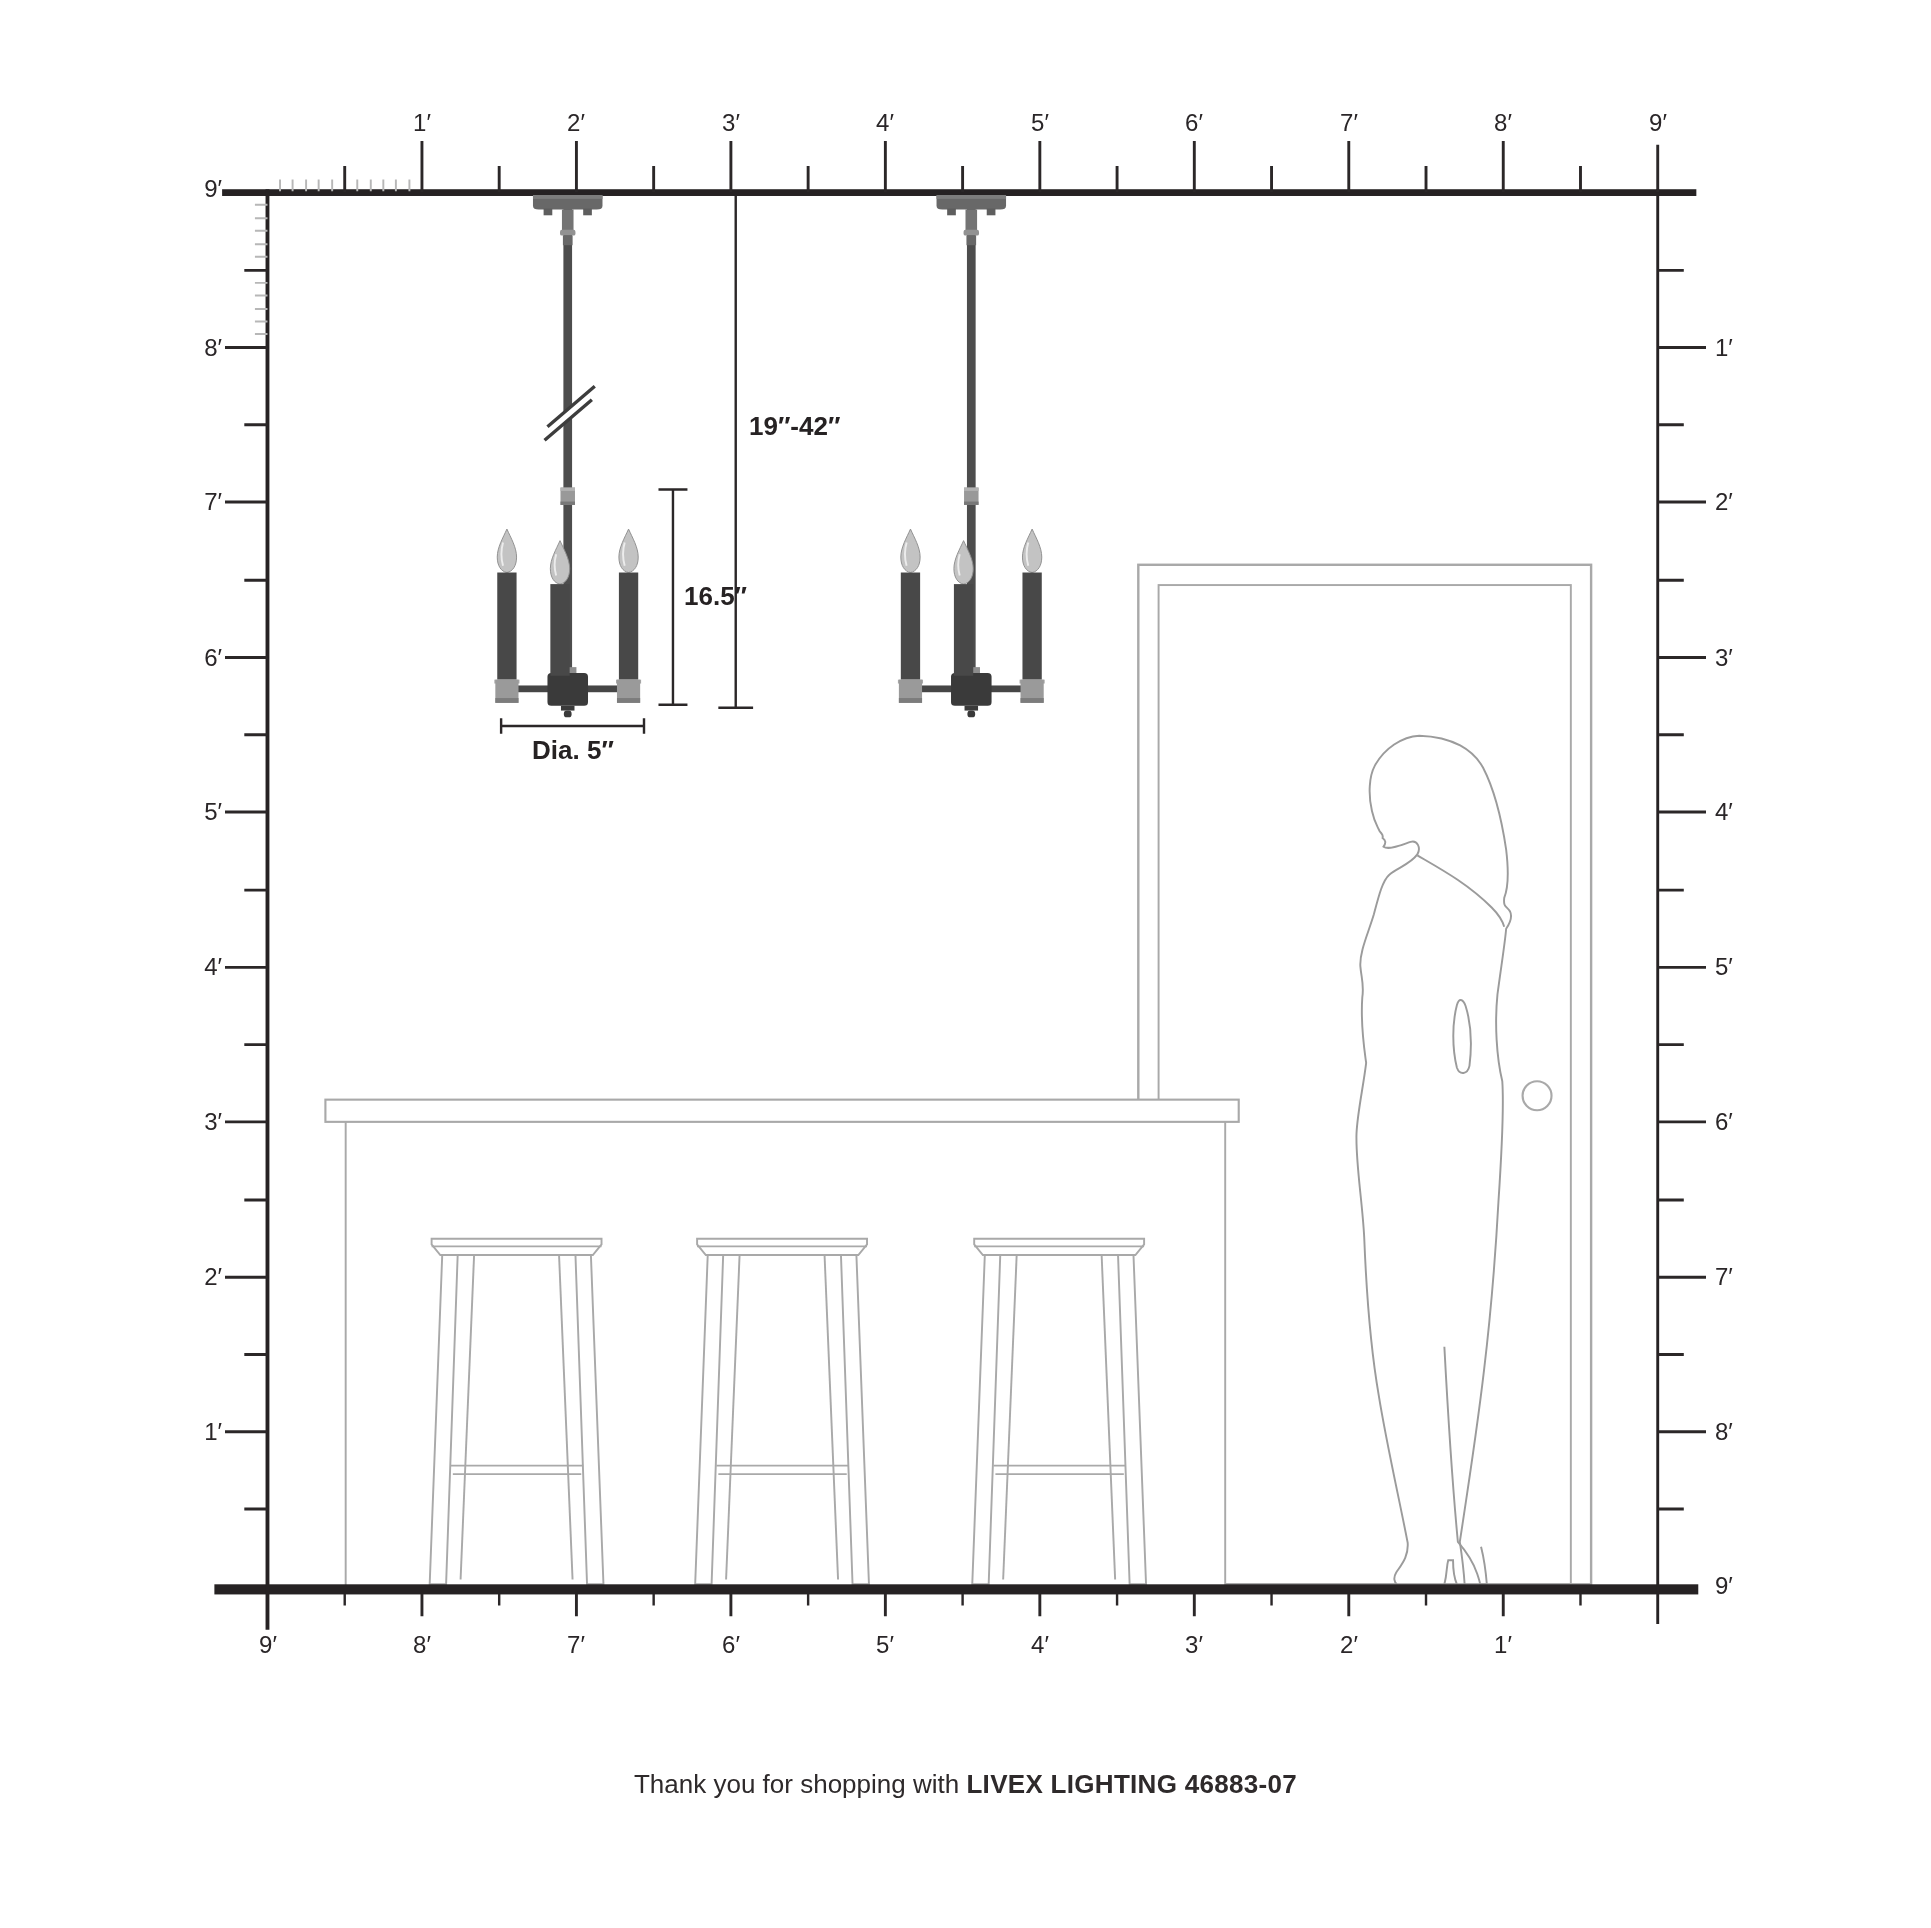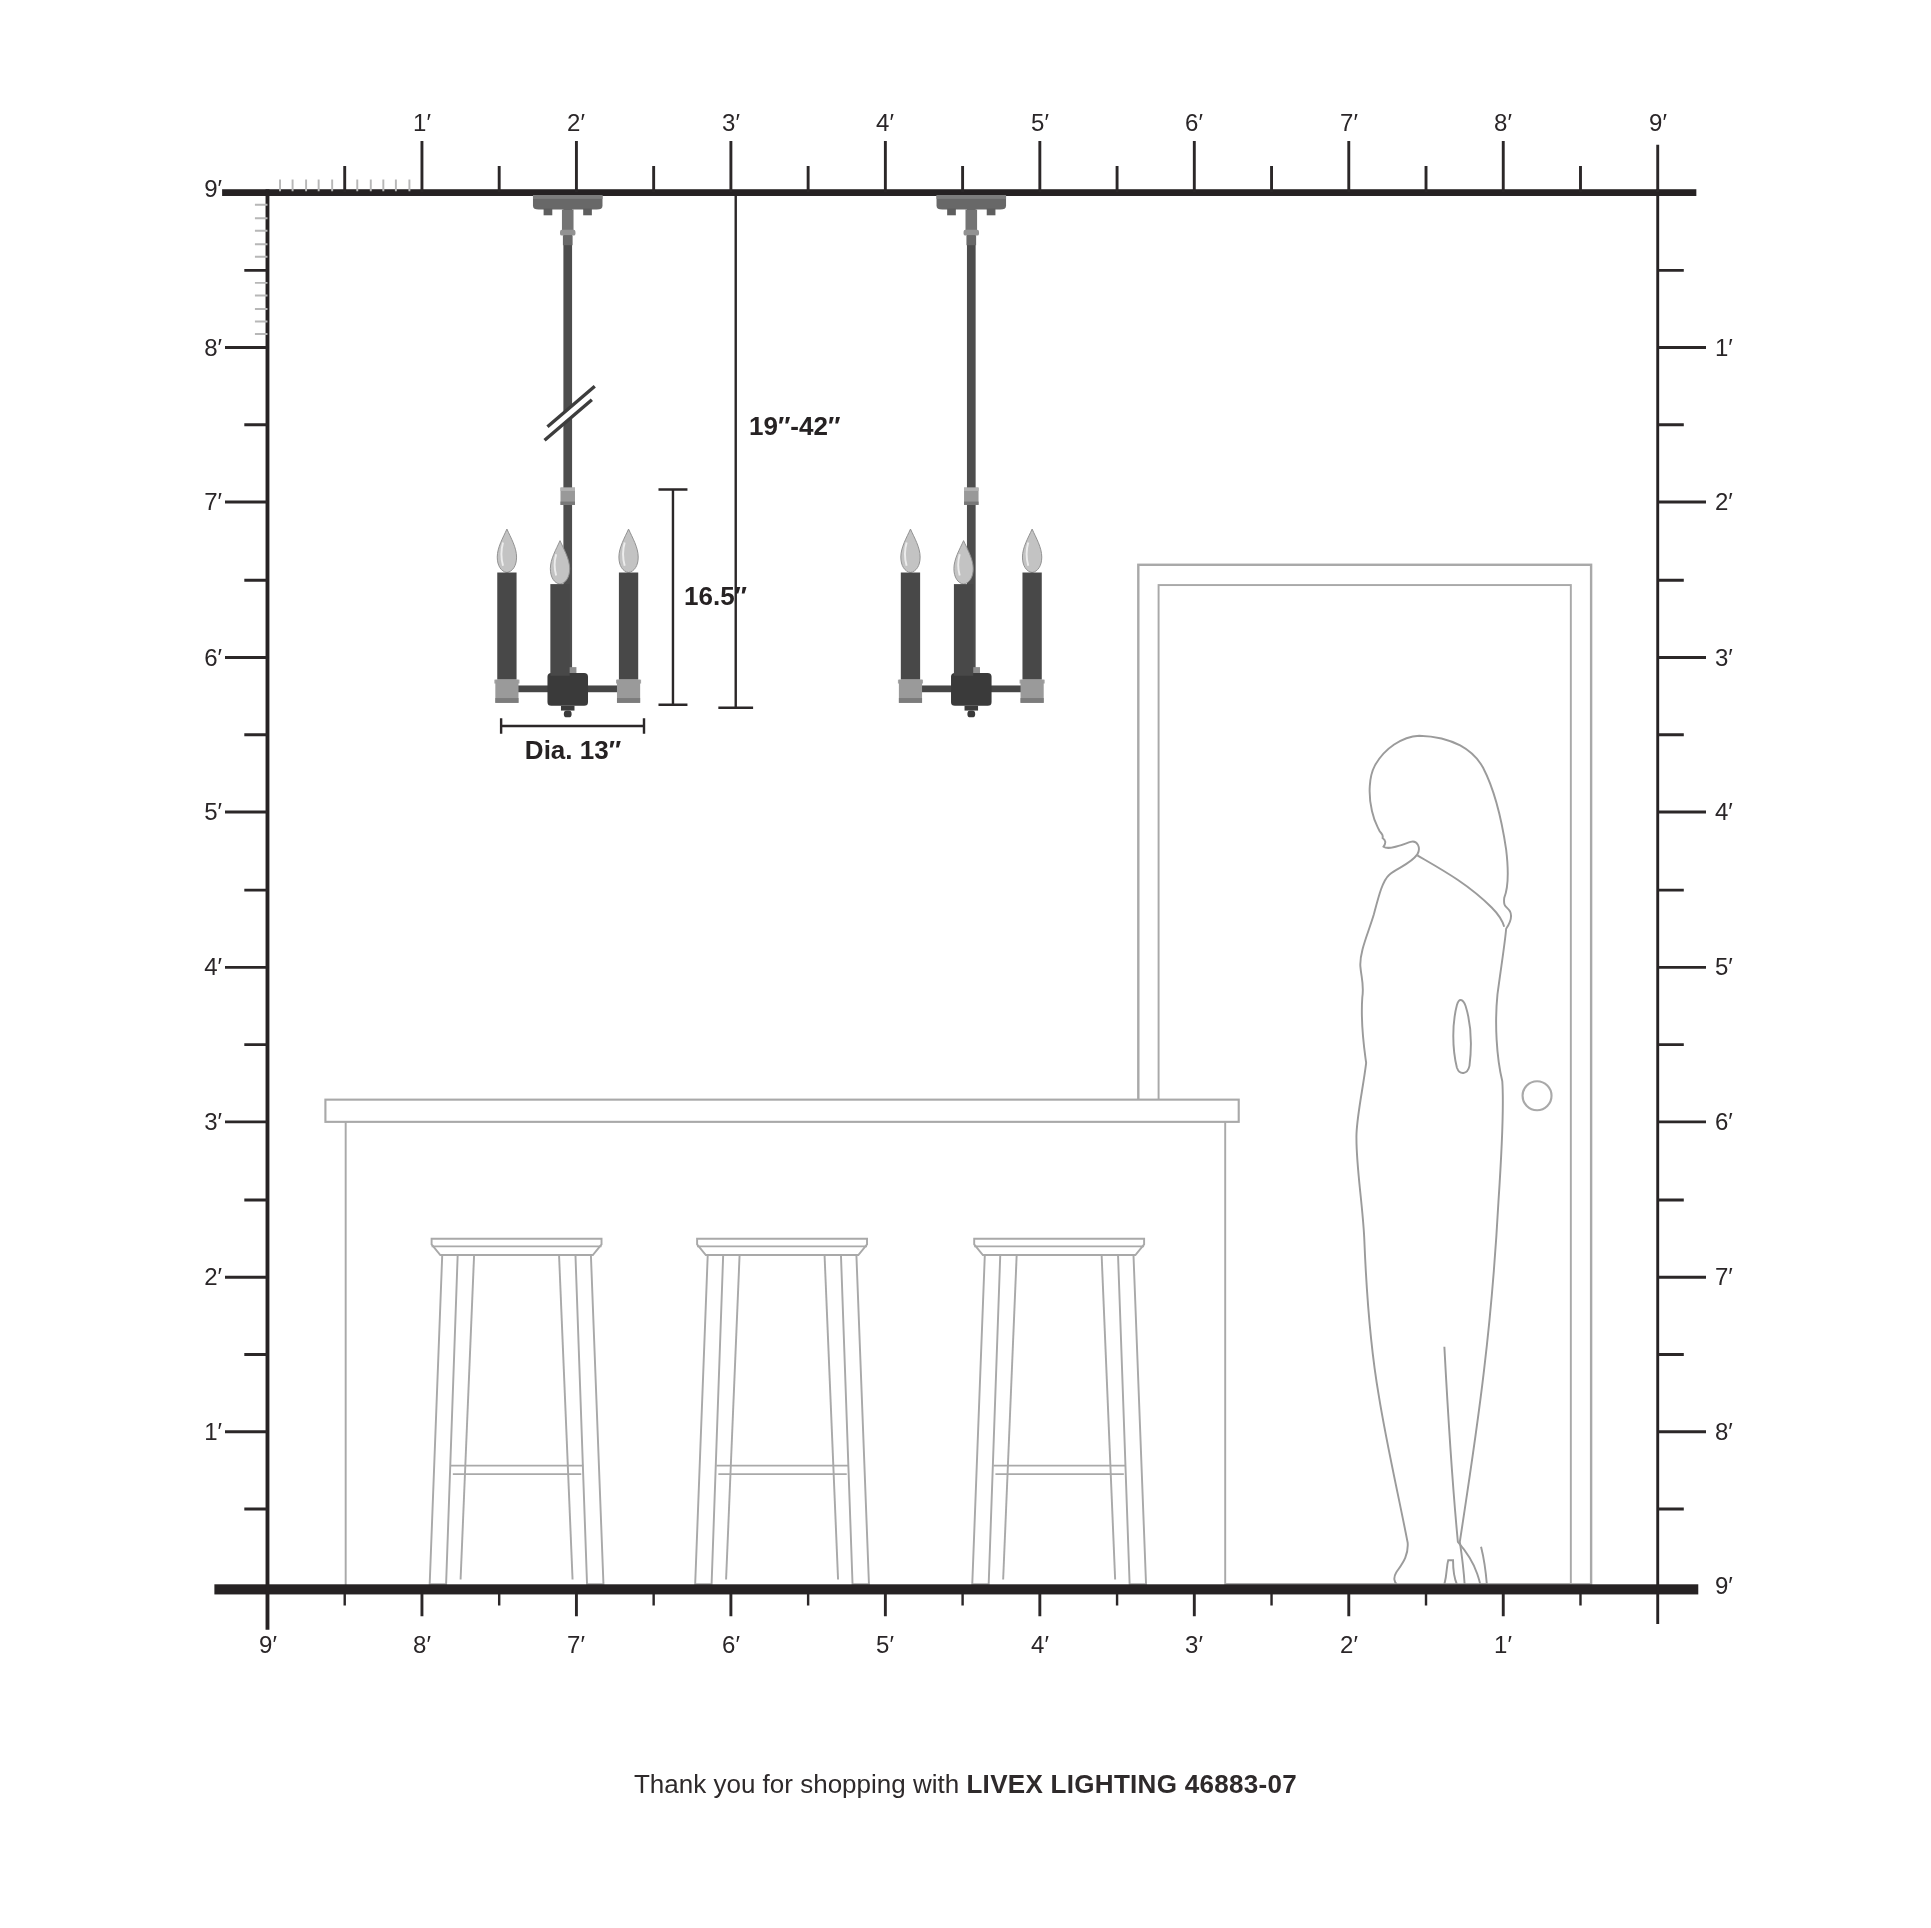--- a/index.html
+++ b/index.html
@@ -206,21 +206,21 @@
   <div class="rlabel ctr" style="left:576px;top:1645px;">7′</div>
   <div class="rlabel ctr" style="left:731px;top:1645px;">6′</div>
   <div class="rlabel ctr" style="left:885px;top:1645px;">5′</div>
   <div class="rlabel ctr" style="left:1040px;top:1645px;">4′</div>
   <div class="rlabel ctr" style="left:1194px;top:1645px;">3′</div>
   <div class="rlabel ctr" style="left:1349px;top:1645px;">2′</div>
   <div class="rlabel ctr" style="left:1503px;top:1645px;">1′</div>
 
   <div class="dimlabel vctr" style="left:749px;top:426px;">19″-42″</div>
   <div class="dimlabel vctr" style="left:684px;top:596px;">16.5″</div>
-  <div class="dimlabel ctr" style="left:573px;top:750px;">Dia. 13″</div>
+  <div class="dimlabel ctr" style="left:573px;top:750px;">Dia. 5″</div>
 
   <div class="footer">
     <span>Thank you for shopping with</span>
     <b>LIVEX LIGHTING 46883-07</b>
   </div>
 
 </div>
 
 
 </body></html>

